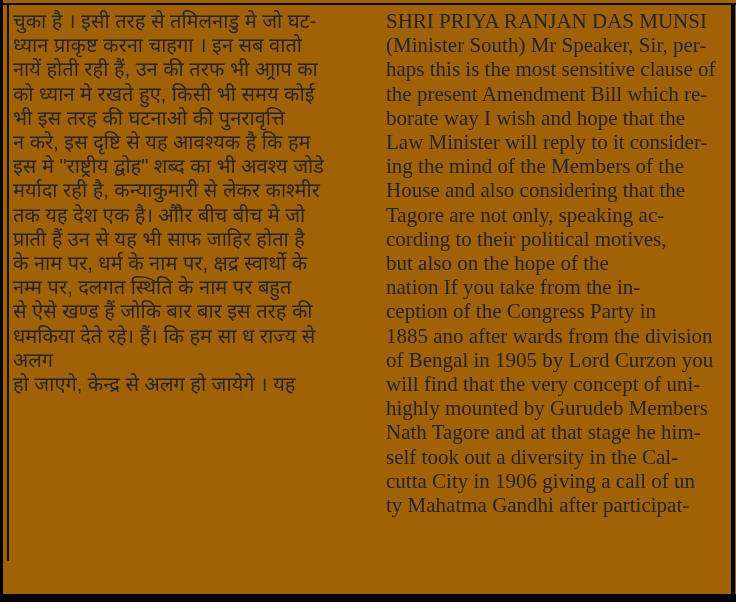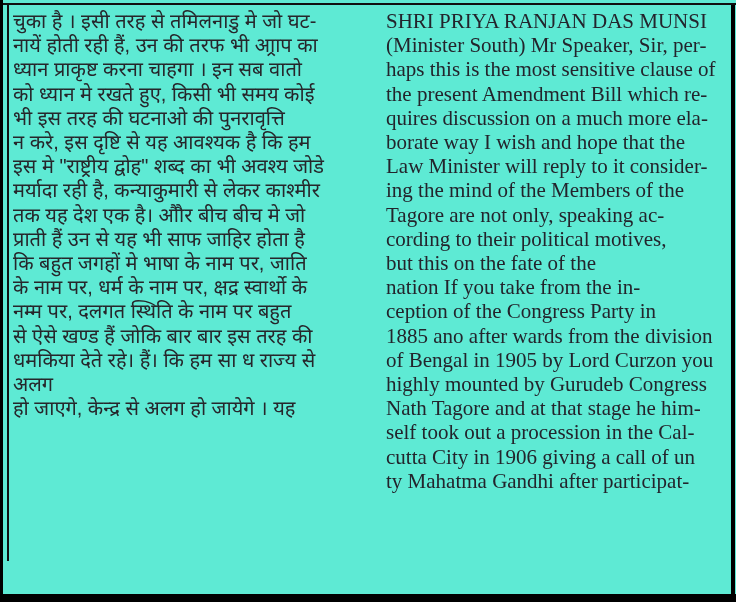--- a/index.html
+++ b/index.html
@@ -3,21 +3,21 @@
 <meta charset="utf-8">
 <style>
   html, body { margin: 0; padding: 0; }
   body {
     width: 736px; height: 602px;
     background: #ffffff;
     position: relative;
     overflow: hidden;
     font-family: "Liberation Sans", sans-serif;
   }
-  .page { position: absolute; inset: 0; background: #5eead4; }
+  .page { position: absolute; inset: 0; background: #a16207; }
 
   
   .edge-left   { position: absolute; left: 0; top: 0; width: 3px; height: 602px; background: #000; }
   .edge-top    { position: absolute; left: 3px; right: 0; top: 3px; height: 2px; background: #101010; }
   .inner-left  { position: absolute; left: 7px; top: 3px; width: 2px; height: 558px; background: #101010; }
   .edge-right  { position: absolute; right: 1px; top: 5px; width: 4px; height: 597px; background: #000; }
   .edge-bottom { position: absolute; left: 0; right: 0; bottom: 0; height: 8px; background: #000; }
 
   .col { position: absolute; top: 9px; color: #26262b; }
   .col .line { white-space: nowrap; }
@@ -40,54 +40,54 @@
 <div class="page">
 
   <div class="edge-left"></div>
   <div class="edge-top"></div>
   <div class="inner-left"></div>
   <div class="edge-right"></div>
   <div class="edge-bottom"></div>
 
   <div class="col col-hindi">
     <div class="line">चुका है । इसी तरह से तमिलनाडु मे जो घट-</div>
+    <div class="line">ध्यान प्राकृष्ट करना चाहगा । इन सब वातो</div>
     <div class="line">नायें होती रही हैं, उन की तरफ भी आ्राप का</div>
-    <div class="line">ध्यान प्राकृष्ट करना चाहगा । इन सब वातो</div>
     <div class="line">को ध्यान मे रखते हुए, किसी भी समय कोई</div>
     <div class="line">भी इस तरह की घटनाओ की पुनरावृत्ति</div>
     <div class="line">न करे, इस दृष्टि से यह आवश्यक है कि हम</div>
     <div class="line">इस मे "राष्ट्रीय द्वोह" शब्द का भी अवश्य जोडे</div>
     <div class="line">मर्यादा रही है, कन्याकुमारी से लेकर काश्मीर</div>
     <div class="line">तक यह देश एक है। औौर बीच बीच मे जो</div>
     <div class="line">प्राती हैं उन से यह भी साफ जाहिर होता है</div>
-    <div class="line">कि बहुत जगहों मे भाषा के नाम पर, जाति</div>
     <div class="line">के नाम पर, धर्म के नाम पर, क्षद्र स्वार्थो के</div>
     <div class="line">नम्म पर, दलगत स्थिति के नाम पर बहुत</div>
     <div class="line">से ऐसे खण्ड हैं जोकि बार बार इस तरह की</div>
     <div class="line">धमकिया देते रहे। हैं। कि हम सा ध राज्य से</div>
     <div class="line">अलग</div>
     <div class="line">हो जाएगे, केन्द्र से अलग हो जायेगे । यह</div>
   </div>
 
   <div class="col col-english">
     <div class="line">SHRI PRIYA RANJAN DAS MUNSI</div>
     <div class="line">(Minister South) Mr Speaker, Sir, per-</div>
     <div class="line">haps this is the most sensitive clause of</div>
     <div class="line">the present Amendment Bill which re-</div>
-    <div class="line">quires discussion on a much more ela-</div>
     <div class="line">borate way I wish and hope that the</div>
     <div class="line">Law Minister will reply to it consider-</div>
     <div class="line">ing the mind of the Members of the</div>
+    <div class="line">House and also considering that the</div>
     <div class="line">Tagore are not only, speaking ac-</div>
     <div class="line">cording to their political motives,</div>
-    <div class="line">but this on the fate of the</div>
+    <div class="line">but also on the hope of the</div>
     <div class="line">nation If you take from the in-</div>
     <div class="line">ception of the Congress Party in</div>
     <div class="line">1885 ano after wards from the division</div>
     <div class="line">of Bengal in 1905 by Lord Curzon you</div>
-    <div class="line">highly mounted by Gurudeb Congress</div>
+    <div class="line">will find that the very concept of uni-</div>
+    <div class="line">highly mounted by Gurudeb Members</div>
     <div class="line">Nath Tagore and at that stage he him-</div>
-    <div class="line">self took out a procession in the Cal-</div>
+    <div class="line">self took out a diversity in the Cal-</div>
     <div class="line">cutta City in 1906 giving a call of un</div>
     <div class="line">ty Mahatma Gandhi after participat-</div>
   </div>
 
 </div>
 
 </body></html>

